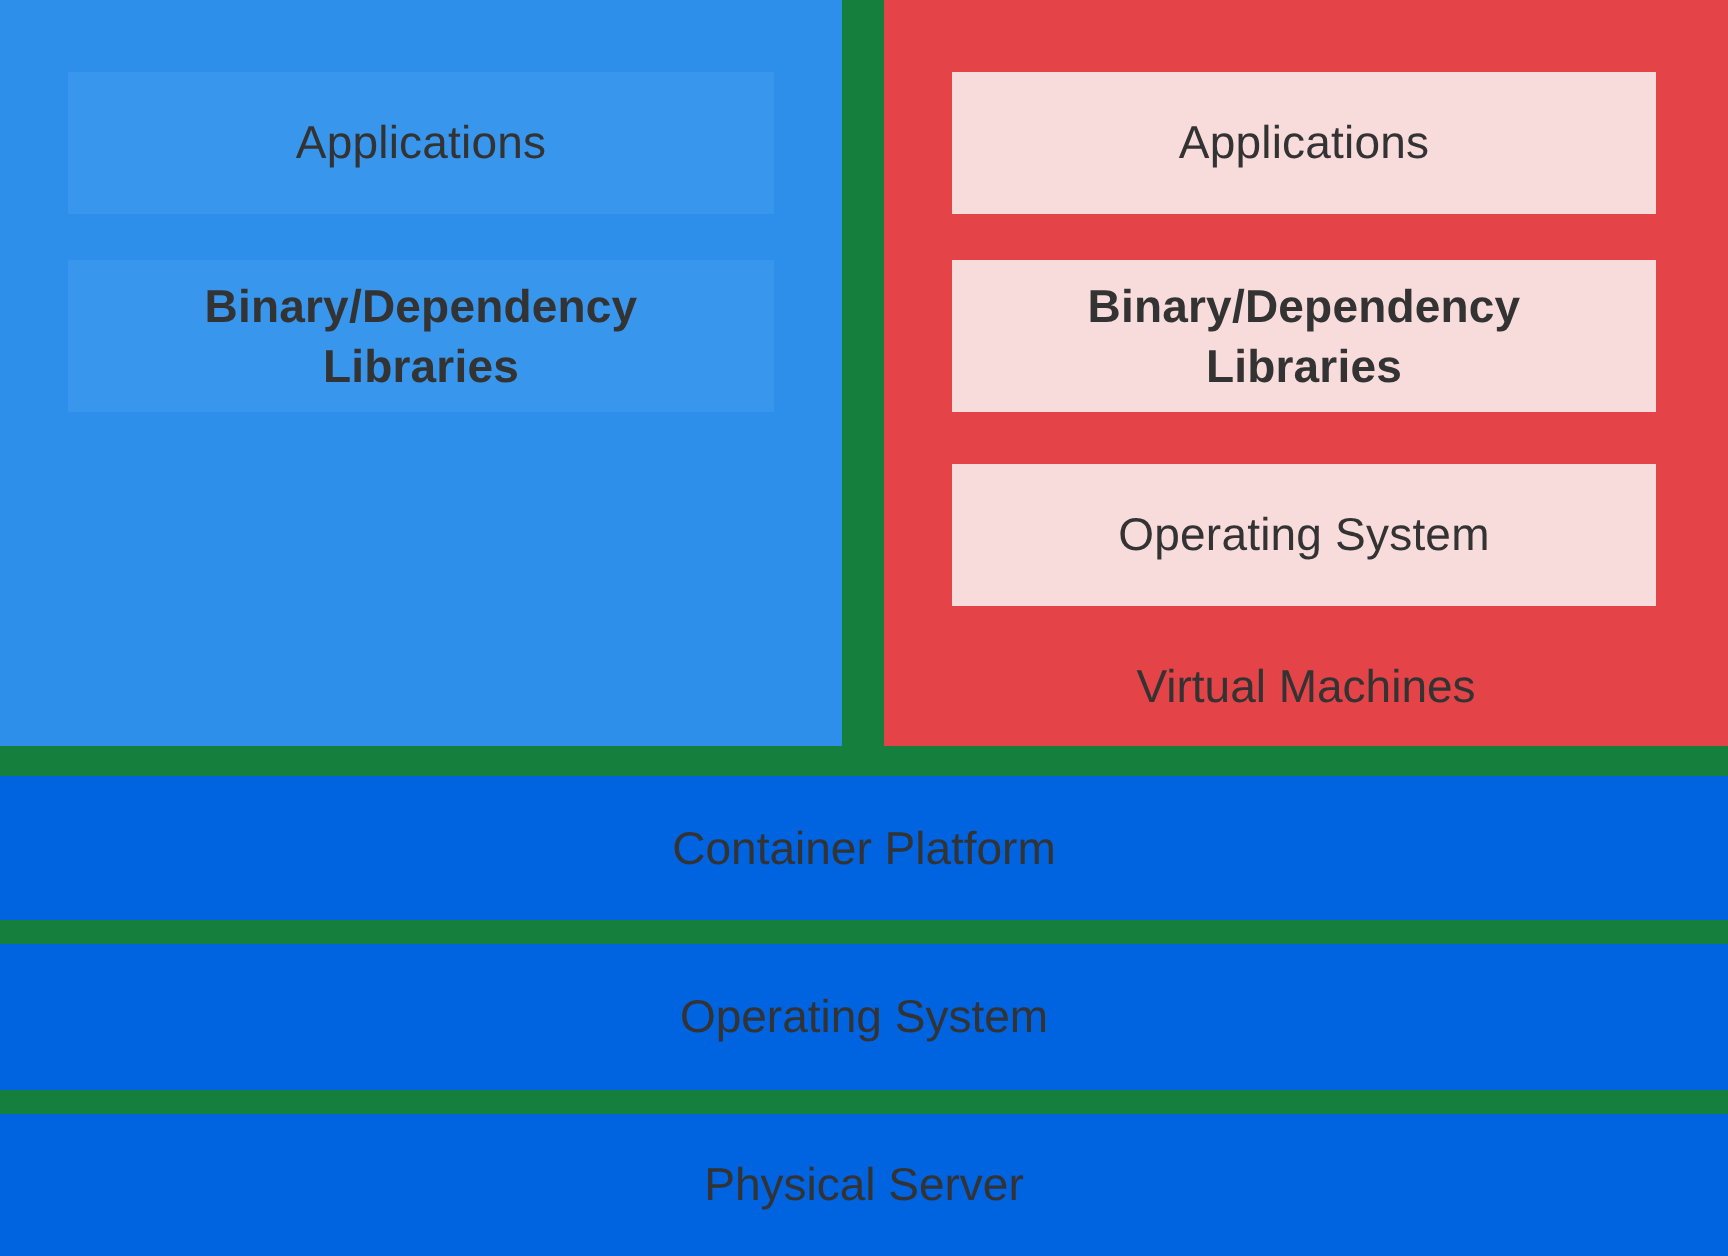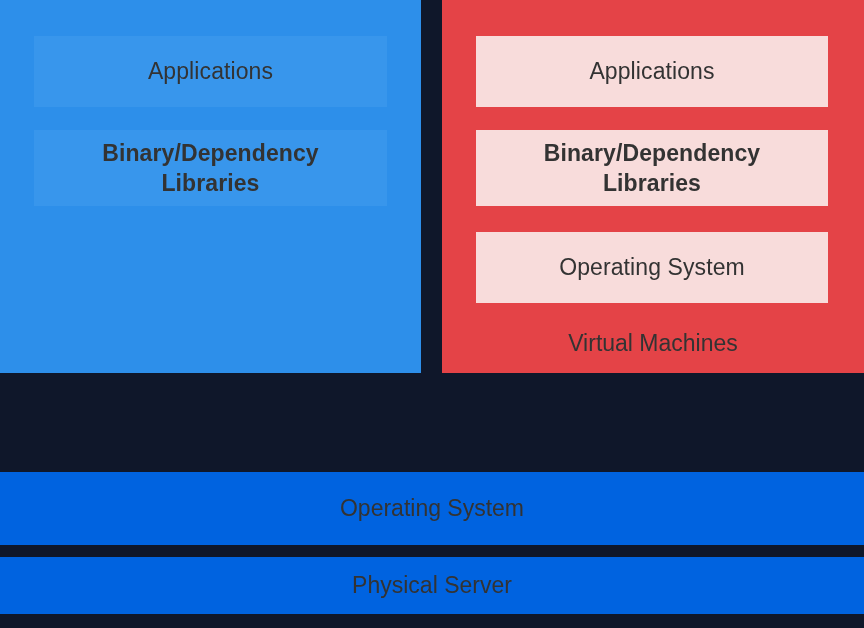--- a/index.html
+++ b/index.html
@@ -10,21 +10,21 @@
   body {
     width: 864px;
     height: 628px;
     overflow: hidden;
     font-family: "Liberation Sans", sans-serif;
   }
   #stage {
     position: relative;
     width: 864px;
     height: 628px;
-    background: #0f172a;
+    background: #15803d;
   }
 
   
   .panel {
     position: absolute;
     top: 0;
     height: 373px;
     box-sizing: border-box;
   }
   #containers-panel {
@@ -89,21 +89,21 @@
     display: flex;
     align-items: center;
     justify-content: center;
     color: #333333;
     font-size: 23px;
     line-height: 1;
     box-sizing: border-box;
   }
   #bar-container-platform { top: 388px; height: 72px; }
   #bar-operating-system   { top: 472px; height: 73px; }
-  #bar-physical-server    { top: 557px; height: 57px; }
+  #bar-physical-server    { top: 557px; height: 71px; }
 </style>
 </head>
 <body>
 
 <div id="stage">
 
   <div id="containers-panel" class="panel">
 
     <div class="layer-box box-apps">
       <span>Applications</span>
@@ -125,20 +125,23 @@
       <span>Binary/Dependency<br>Libraries</span>
     </div>
 
     <div class="layer-box box-os">
       <span>Operating System</span>
     </div>
 
     <div class="panel-caption">Virtual Machines</div>
   </div>
 
+  <div id="bar-container-platform" class="stack-bar">
+    <span>Container Platform</span>
+  </div>
 
   <div id="bar-operating-system" class="stack-bar">
     <span>Operating System</span>
   </div>
 
   <div id="bar-physical-server" class="stack-bar">
     <span>Physical Server</span>
   </div>
 
 </div>

